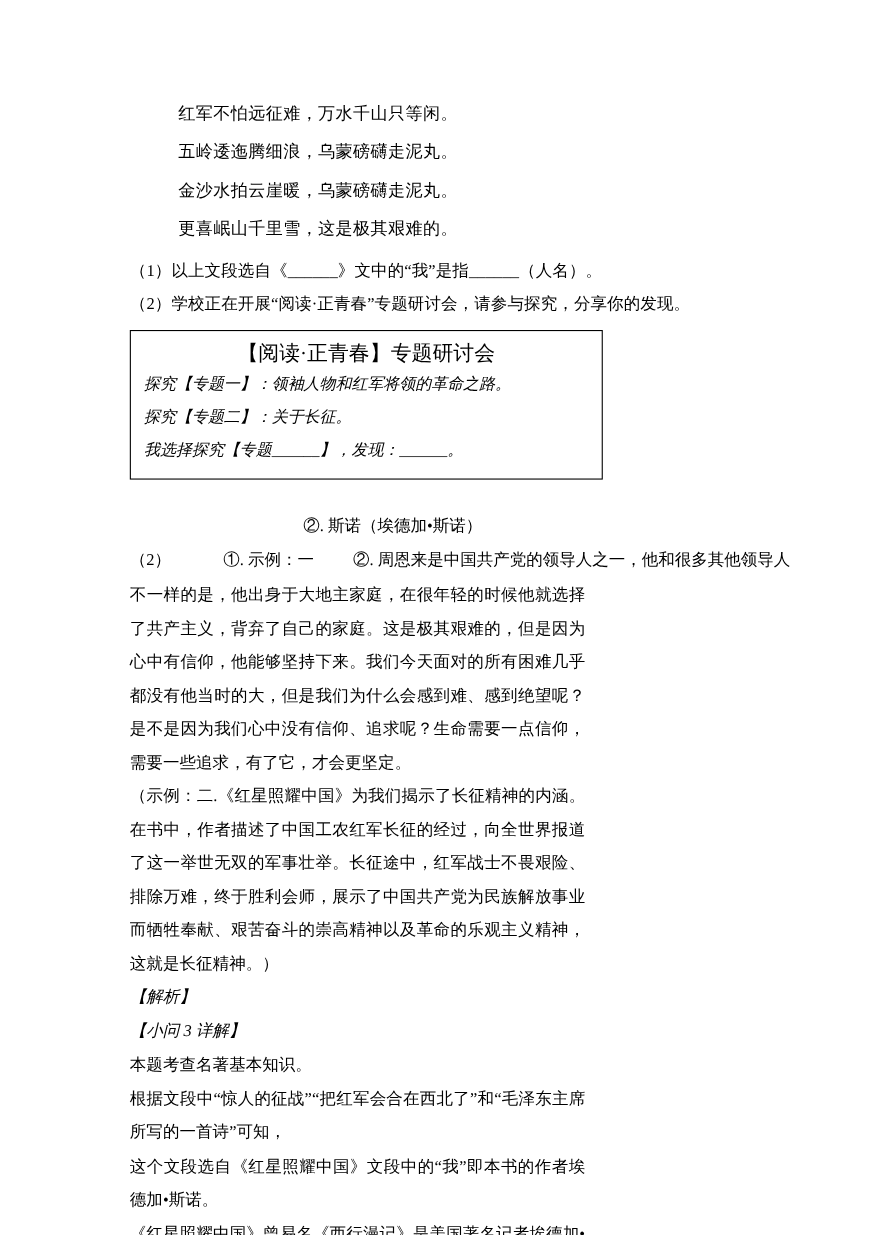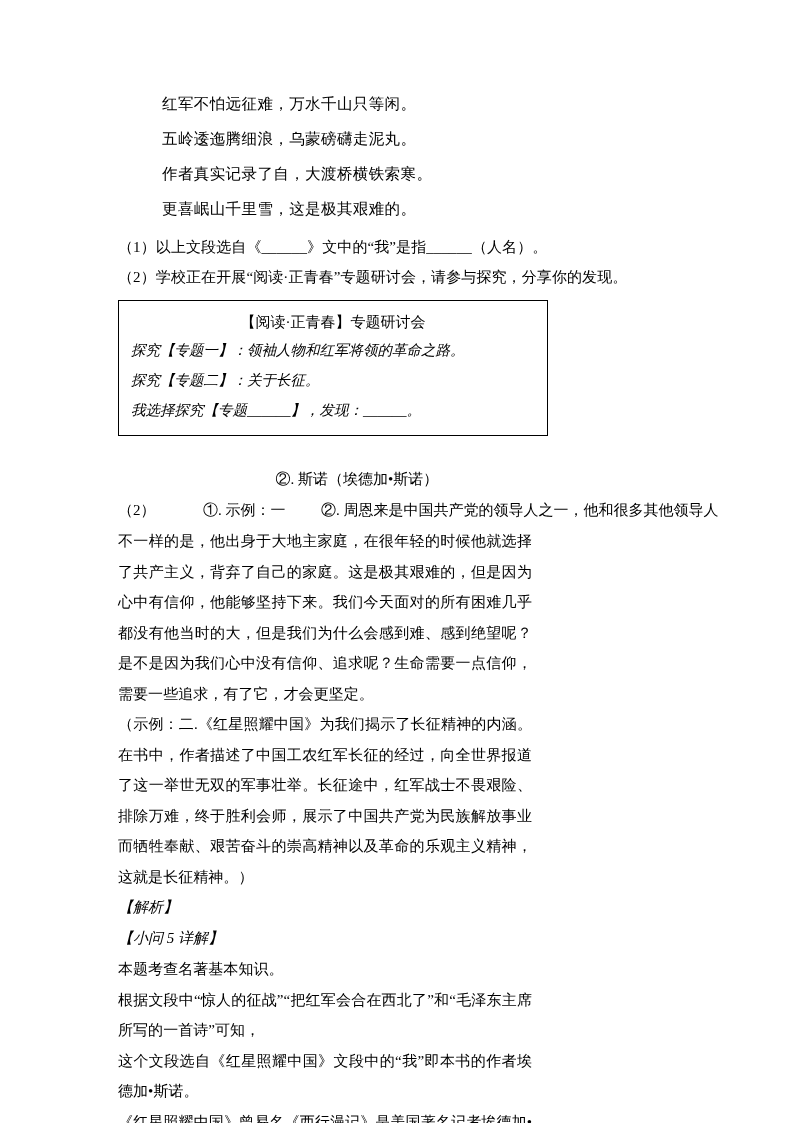--- a/index.html
+++ b/index.html
@@ -43,21 +43,21 @@
   .q-line.first { margin-top: 6px; }
   .box {
     border: 1px solid #000;
     margin-top: 8px;
     width: 430px;
     box-sizing: border-box;
     padding: 8px 12px 10px 12px;
   }
   .box-title {
     text-align: center;
-    font-size: 15px;
+    font-size: 19px;
     line-height: 26px;
   }
   .box-line {
     font-size: 14.5px;
     line-height: 30px;
     font-style: italic;
   }
   .answer-block {
     margin-top: 28px;
   }
@@ -83,21 +83,21 @@
   }
 </style>
 </head>
 <body>
 
 <div class="page">
 
   <div class="poem">
     <div class="poem-line">红军不怕远征难，万水千山只等闲。</div>
     <div class="poem-line">五岭逶迤腾细浪，乌蒙磅礴走泥丸。</div>
-    <div class="poem-line">作者真实记录了自，大渡桥横铁索寒。</div>
+    <div class="poem-line">金沙水拍云崖暖，乌蒙磅礴走泥丸。</div>
     <div class="poem-line">更喜岷山千里雪，这是极其艰难的。</div>
   </div>
 
   <div class="q-line first">（1）以上文段选自《______》文中的“我”是指______（人名）。</div>
   <div class="q-line">（2）学校正在开展“阅读·正青春”专题研讨会，请参与探究，分享你的发现。</div>
 
   <div class="box">
     <div class="box-title">【阅读·正青春】专题研讨会</div>
     <div class="box-line">探究【专题一】：领袖人物和红军将领的革命之路。</div>
     <div class="box-line">探究【专题二】：关于长征。</div>
@@ -111,19 +111,19 @@
       <span style="display:inline-block;width:40px"></span>
       <span>①. 示例：一</span>
       <span style="display:inline-block;width:28px"></span>
       <span>②. 周恩来是中国共产党的领导人之一，他和很多其他领导人</span>
     </div>
     <div class="para hang">不一样的是，他出身于大地主家庭，在很年轻的时候他就选择了共产主义，背弃了自己的家庭。这是极其艰难的，但是因为心中有信仰，他能够坚持下来。我们今天面对的所有困难几乎都没有他当时的大，但是我们为什么会感到难、感到绝望呢？是不是因为我们心中没有信仰、追求呢？生命需要一点信仰，需要一些追求，有了它，才会更坚定。</div>
     <div class="para hang">（示例：二.《红星照耀中国》为我们揭示了长征精神的内涵。在书中，作者描述了中国工农红军长征的经过，向全世界报道了这一举世无双的军事壮举。长征途中，红军战士不畏艰险、排除万难，终于胜利会师，展示了中国共产党为民族解放事业而牺牲奉献、艰苦奋斗的崇高精神以及革命的乐观主义精神，这就是长征精神。）</div>
   </div>
 
   <div class="sec-title">【解析】</div>
-  <div class="sec-title">【小问 5 详解】</div>
+  <div class="sec-title">【小问 3 详解】</div>
   <div class="para">本题考查名著基本知识。</div>
   <div class="para">根据文段中“惊人的征战”“把红军会合在西北了”和“毛泽东主席所写的一首诗”可知，</div>
   <div class="para">这个文段选自《红星照耀中国》文段中的“我”即本书的作者埃德加•斯诺。</div>
   <div class="para">《红星照耀中国》曾易名《西行漫记》是美国著名记者埃德加•斯诺的不朽名著，一部文笔优美的纪实性很强的报道性作品。作者真实记录了自 1936 年 6 月至 10 月在中国西北根</div>
 
 </div>
 
 </body></html>

